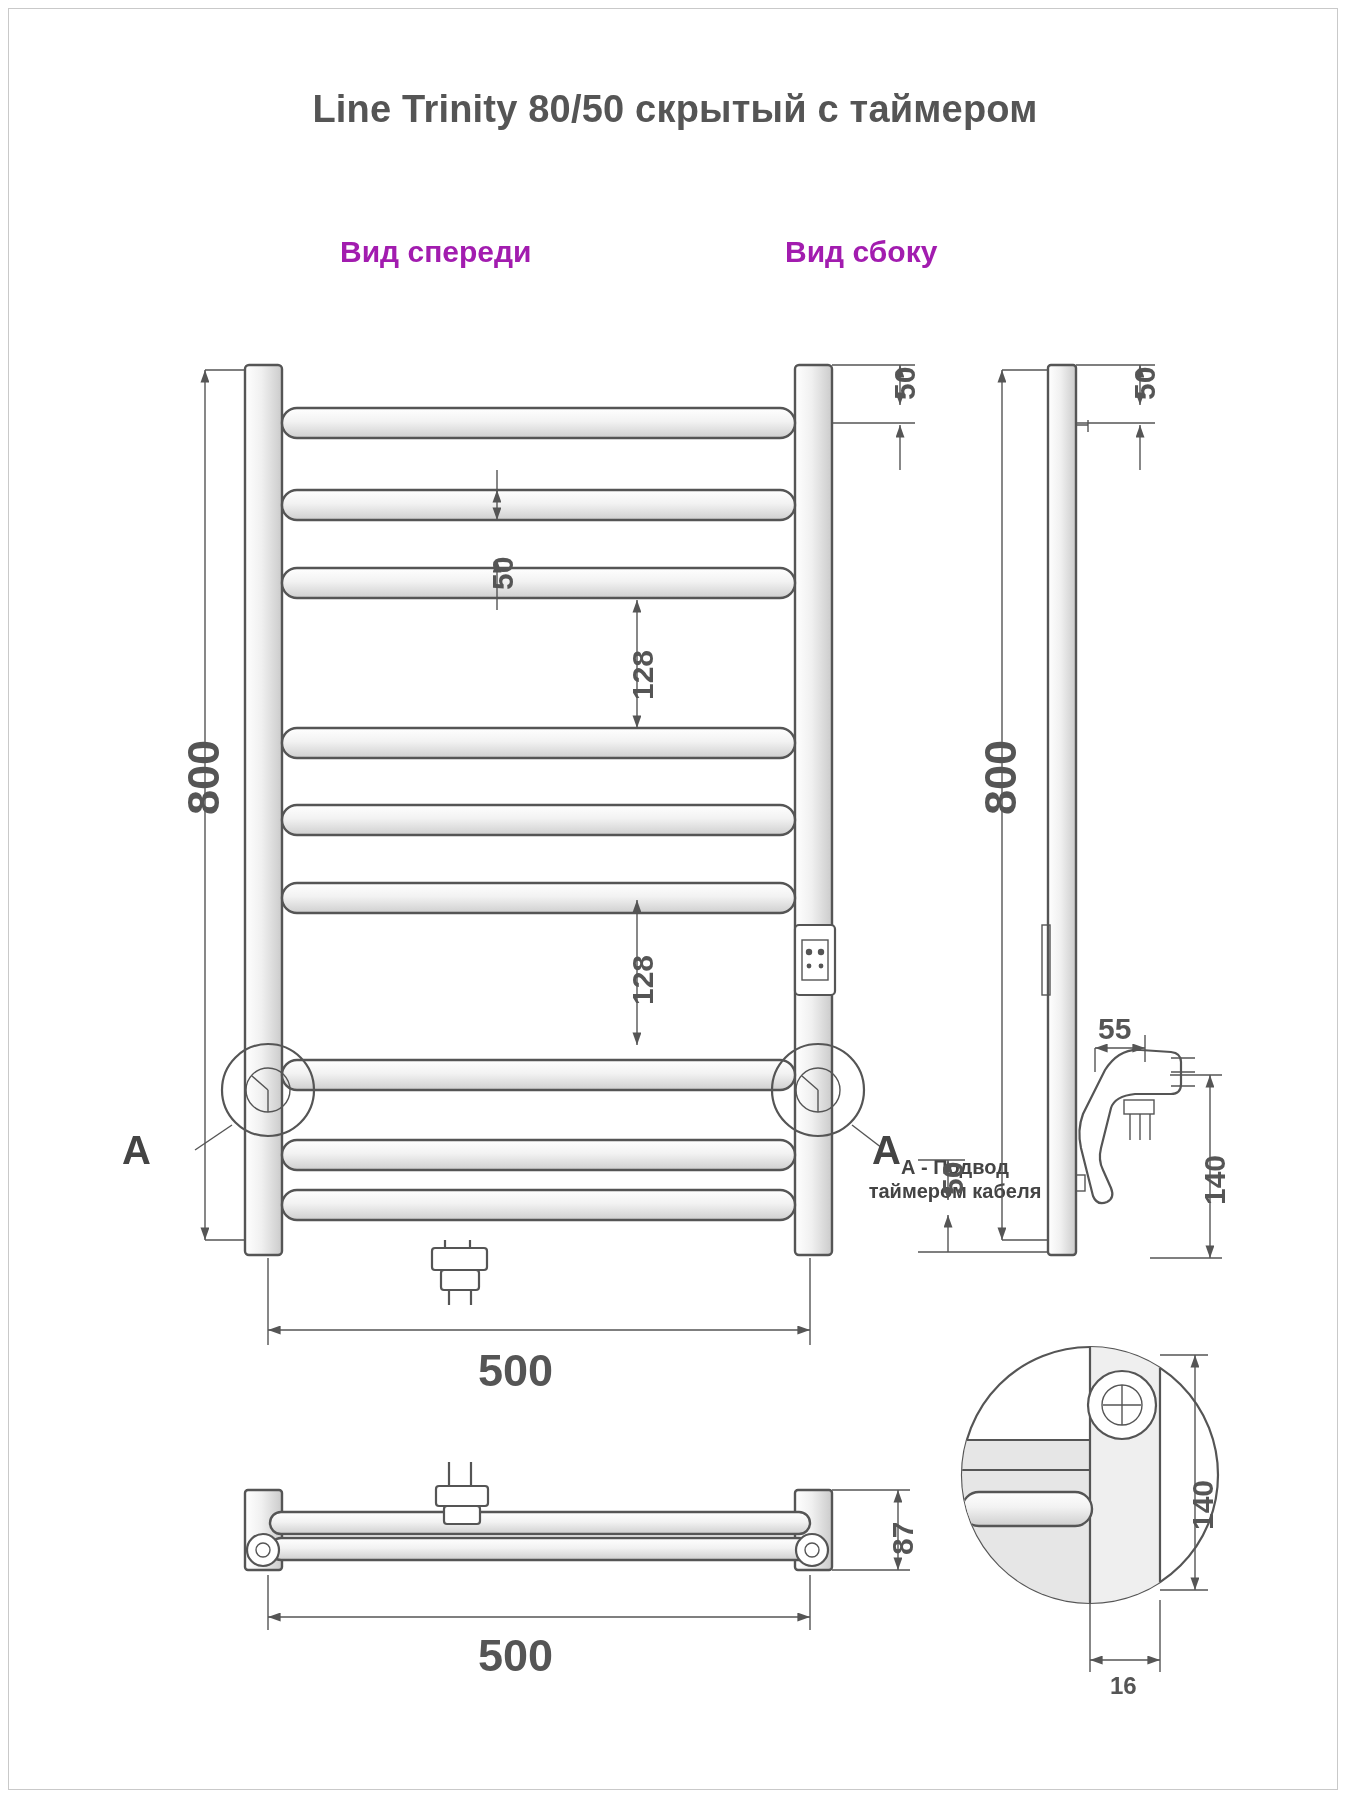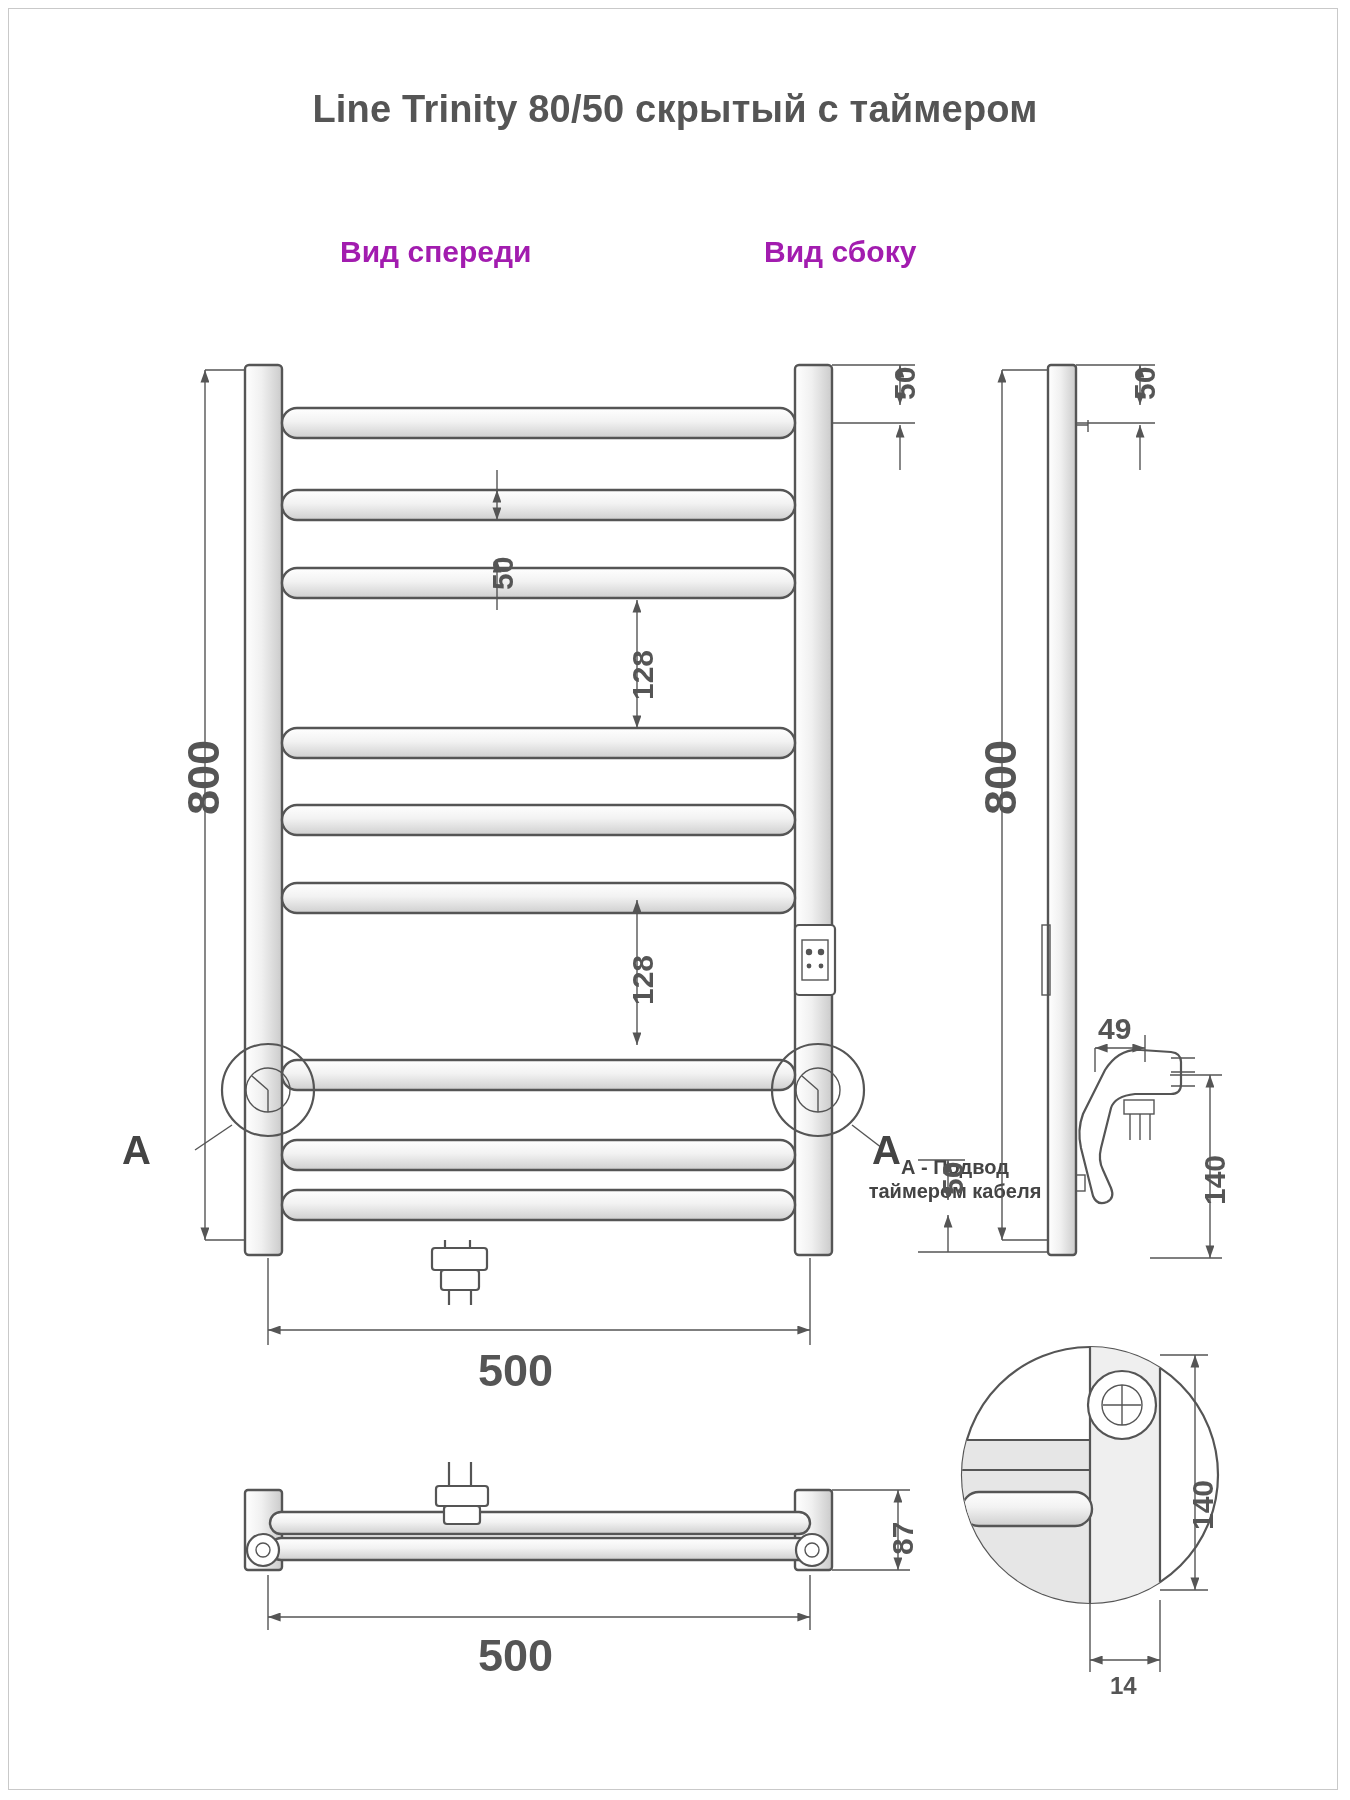--- a/index.html
+++ b/index.html
@@ -40,21 +40,21 @@
     letter-spacing: 0.2px;
   }
   .view-label {
     position: absolute;
     font-size: 30px;
     font-weight: bold;
     color: #a21caf;
     white-space: nowrap;
   }
   .vl-front { left: 340px; top: 235px; }
-  .vl-side  { left: 764px; top: 235px; }
+  .vl-side  { left: 785px; top: 235px; }
   .detail-caption {
     position: absolute;
     left: 805px;
     top: 1155px;
     width: 300px;
     text-align: center;
     font-size: 20px;
     font-weight: bold;
     color: #444444;
     line-height: 1.22;
@@ -286,24 +286,24 @@
   <div class="dim dim-big rot90" style="left:178px; top:815px;">800</div>
   <div class="dim dim-big" style="left:478px; top:1345px;">500</div>
   <div class="dim dim-mid rot90" style="left:888px; top:400px;">50</div>
   <div class="dim dim-mid rot90" style="left:486px; top:590px;">50</div>
   <div class="dim dim-mid rot90" style="left:626px; top:700px;">128</div>
   <div class="dim dim-mid rot90" style="left:626px; top:1005px;">128</div>
 
   <div class="dim dim-big rot90" style="left:975px; top:815px;">800</div>
   <div class="dim dim-mid rot90" style="left:1128px; top:400px;">50</div>
   <div class="dim dim-mid rot90" style="left:936px; top:1195px;">50</div>
-  <div class="dim dim-mid" style="left:1098px; top:1012px;">49</div>
+  <div class="dim dim-mid" style="left:1098px; top:1012px;">55</div>
   <div class="dim dim-mid rot90" style="left:1198px; top:1205px;">140</div>
 
   <div class="dim dim-big" style="left:478px; top:1630px;">500</div>
   <div class="dim dim-mid rot90" style="left:886px; top:1555px;">87</div>
 
   <div class="dim dim-mid rot90" style="left:1186px; top:1530px;">140</div>
-  <div class="dim dim-sm" style="left:1110px; top:1672px;">14</div>
+  <div class="dim dim-sm" style="left:1110px; top:1672px;">16</div>
 
   <div class="letterA" style="left:122px; top:1128px;">А</div>
   <div class="letterA" style="left:872px; top:1128px;">А</div>
 </div>
 
 </body></html>

